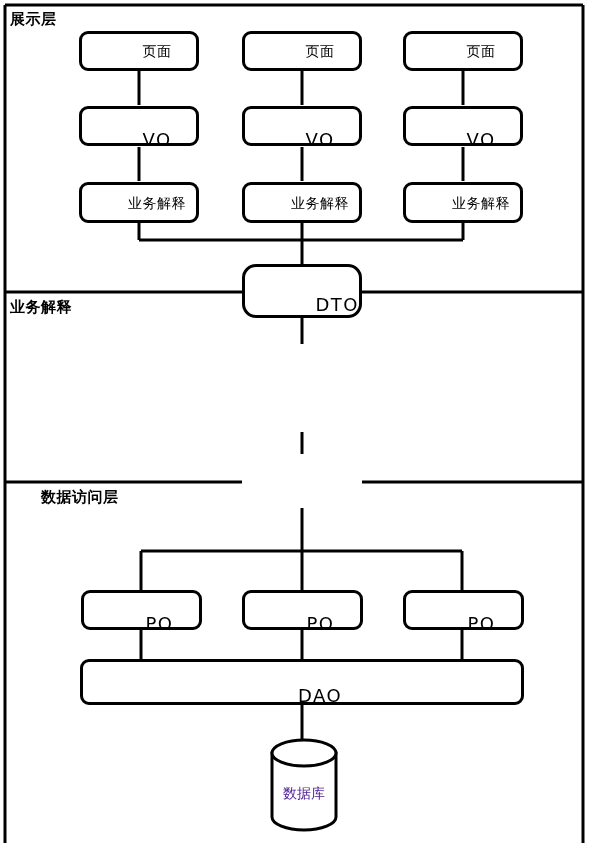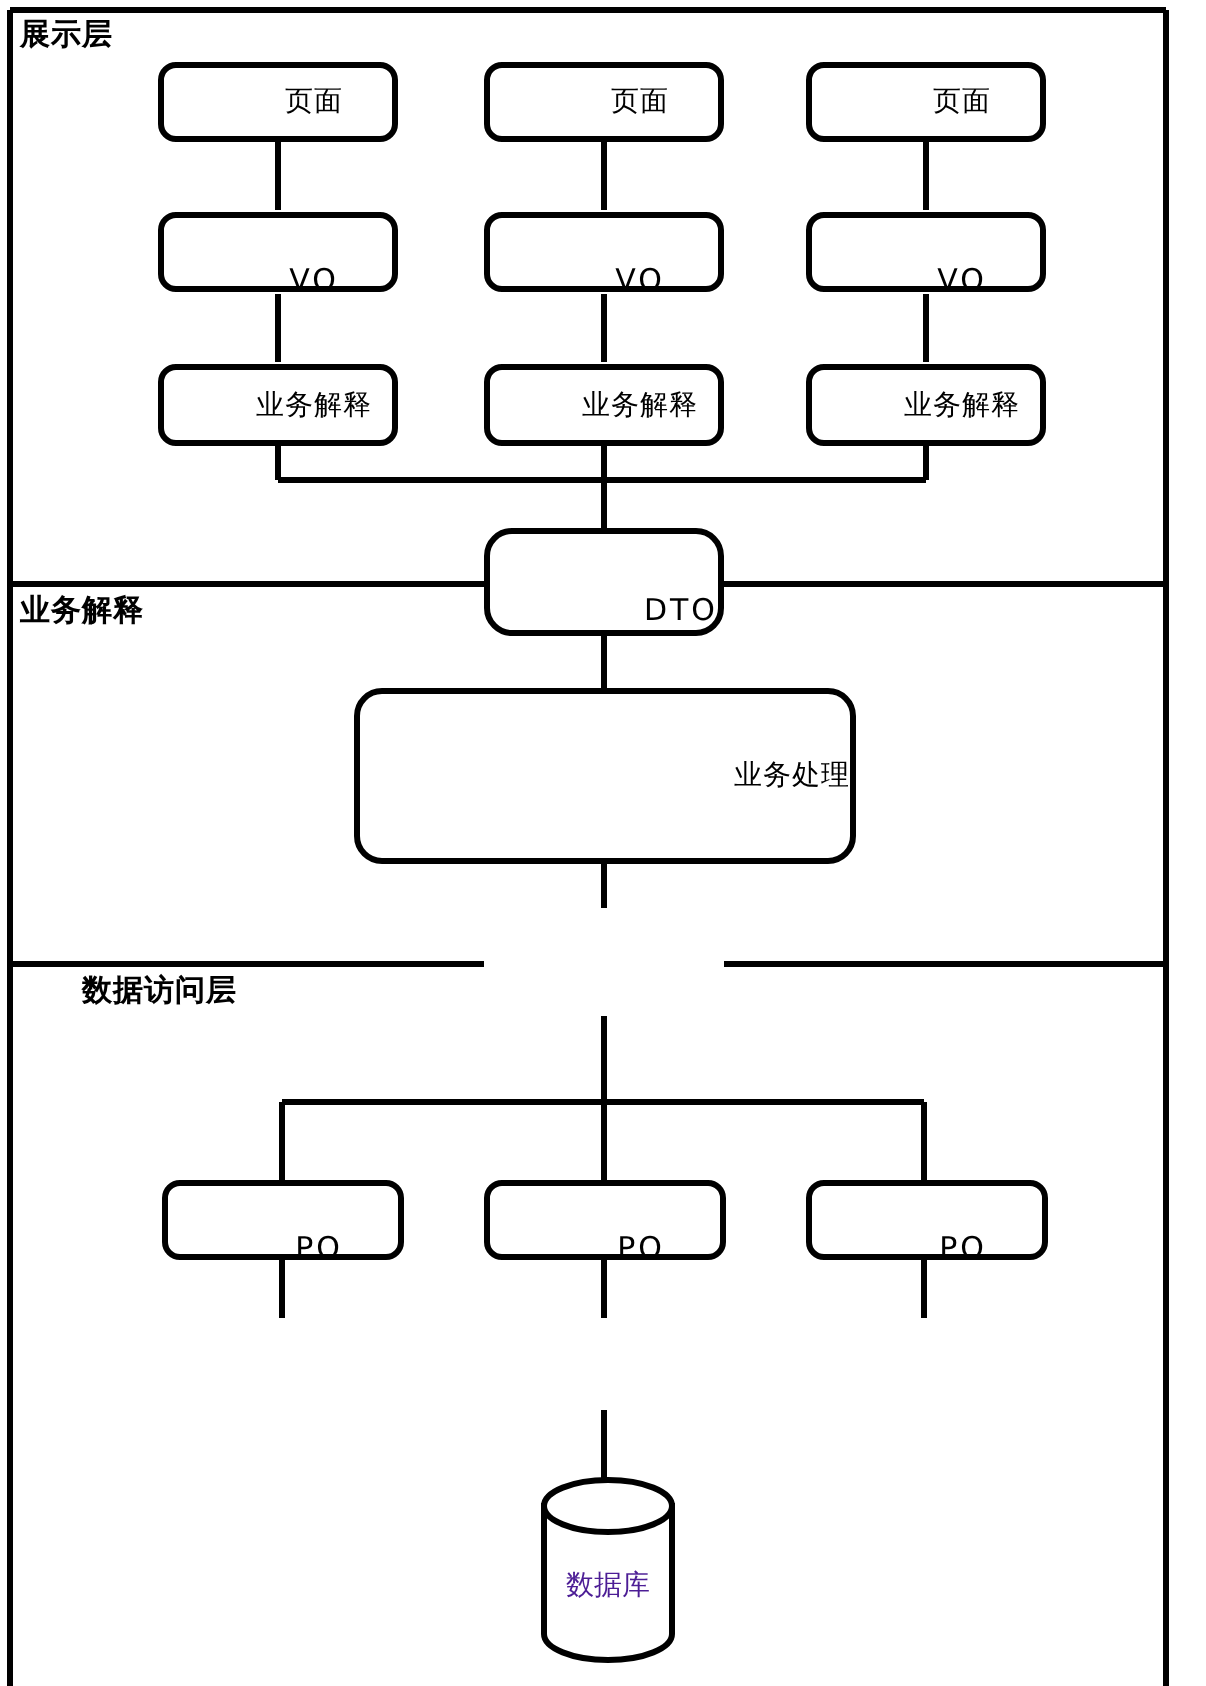--- a/index.html
+++ b/index.html
@@ -20,21 +20,21 @@
   #diagram-svg {
     position: absolute;
     left: 0;
     top: 0;
     width: 603px;
     height: 843px;
     display: block;
   }
   .layer-label {
     position: absolute;
-    font-family: Liberation Serif, serif;
+    font-family: Liberation Sans, sans-serif;
     font-size: 15px;
     font-weight: bold;
     color: #000000;
     letter-spacing: 0.5px;
     white-space: nowrap;
     line-height: 1;
   }
   .node {
     position: absolute;
     box-sizing: border-box;
@@ -48,21 +48,21 @@
   }
   .node.rounded-sm { border-radius: 9px; padding-left: 36px; }
   .node.rounded-md { border-radius: 14px; justify-content: flex-end; }
   .node-label {
     font-family: "DejaVu Sans", "Liberation Sans", sans-serif;
     font-size: 14px;
     letter-spacing: 0.5px;
     white-space: nowrap;
   }
   .node-label.latin {
-    font-size: 15px;
+    font-size: 18px;
     letter-spacing: 1.5px;
     margin-top: 28px;
   }
   .cylinder {
     position: absolute;
   }
   .cylinder-label {
     position: absolute;
     width: 100%;
     text-align: center;
@@ -169,34 +169,34 @@
     <span class="node-label">业务解释</span>
   </div>
   <div class="node rounded-sm" style="left:403px; top:182px; width:120px; height:41px;">
     <span class="node-label">业务解释</span>
   </div>
 
   <div class="node rounded-md" style="left:242px; top:264px; width:120px; height:54px;">
     <span class="node-label latin">DTO</span>
   </div>
 
-  <div class="node rounded-md" style="left:177px; top:344px; width:251px; height:88px;">
-    <span class="node-label">业务处理</span>
-  </div>
 
 
   <div class="node rounded-sm" style="left:81px; top:590px; width:121px; height:40px;">
     <span class="node-label latin">PO</span>
   </div>
   <div class="node rounded-sm" style="left:242px; top:590px; width:121px; height:40px;">
     <span class="node-label latin">PO</span>
   </div>
   <div class="node rounded-sm" style="left:403px; top:590px; width:121px; height:40px;">
     <span class="node-label latin">PO</span>
   </div>
 
+  <div class="node rounded-sm" style="left:80px; top:659px; width:444px; height:46px;">
+    <span class="node-label latin">DAO</span>
+  </div>
 
   <div class="cylinder" style="left:272px; top:786px; width:64px; height:18px;">
     <div class="cylinder-label">数据库</div>
   </div>
 
 
 </div>
 
 </body></html>

